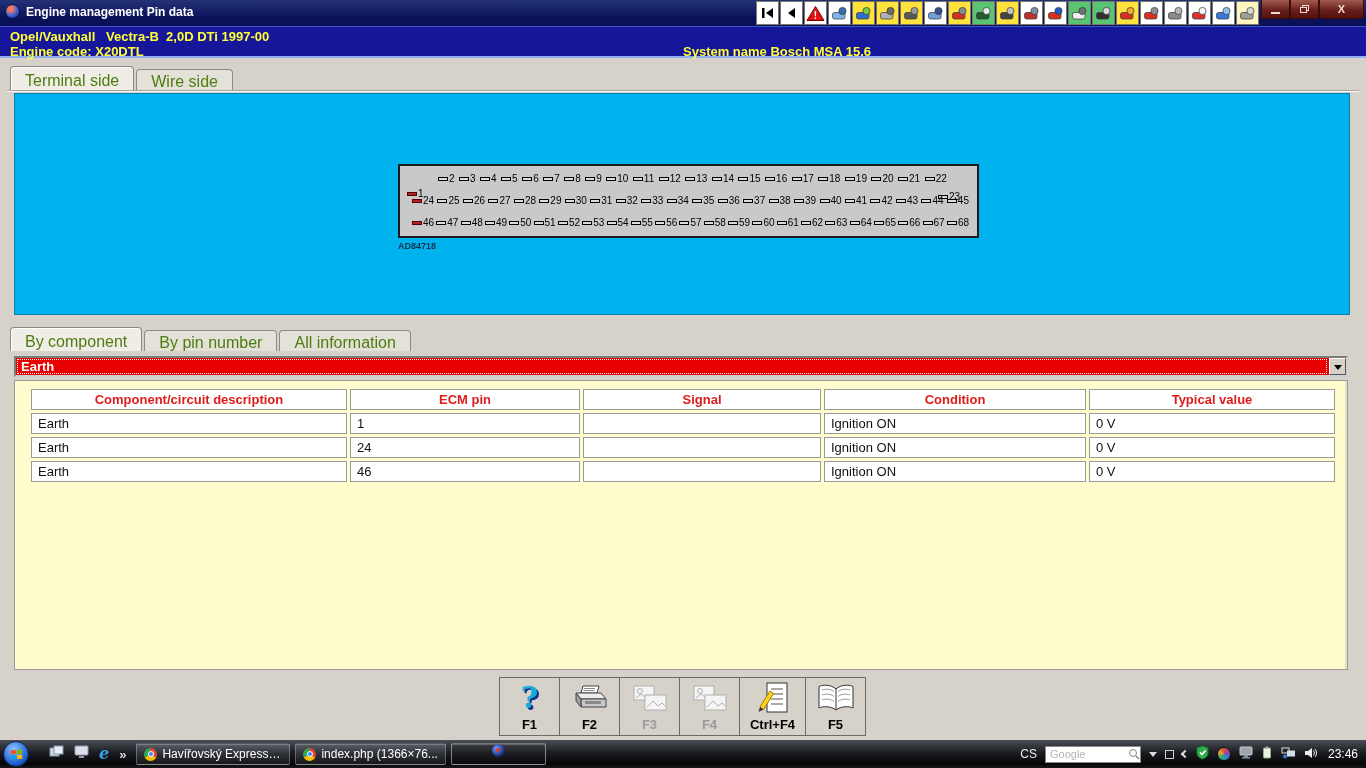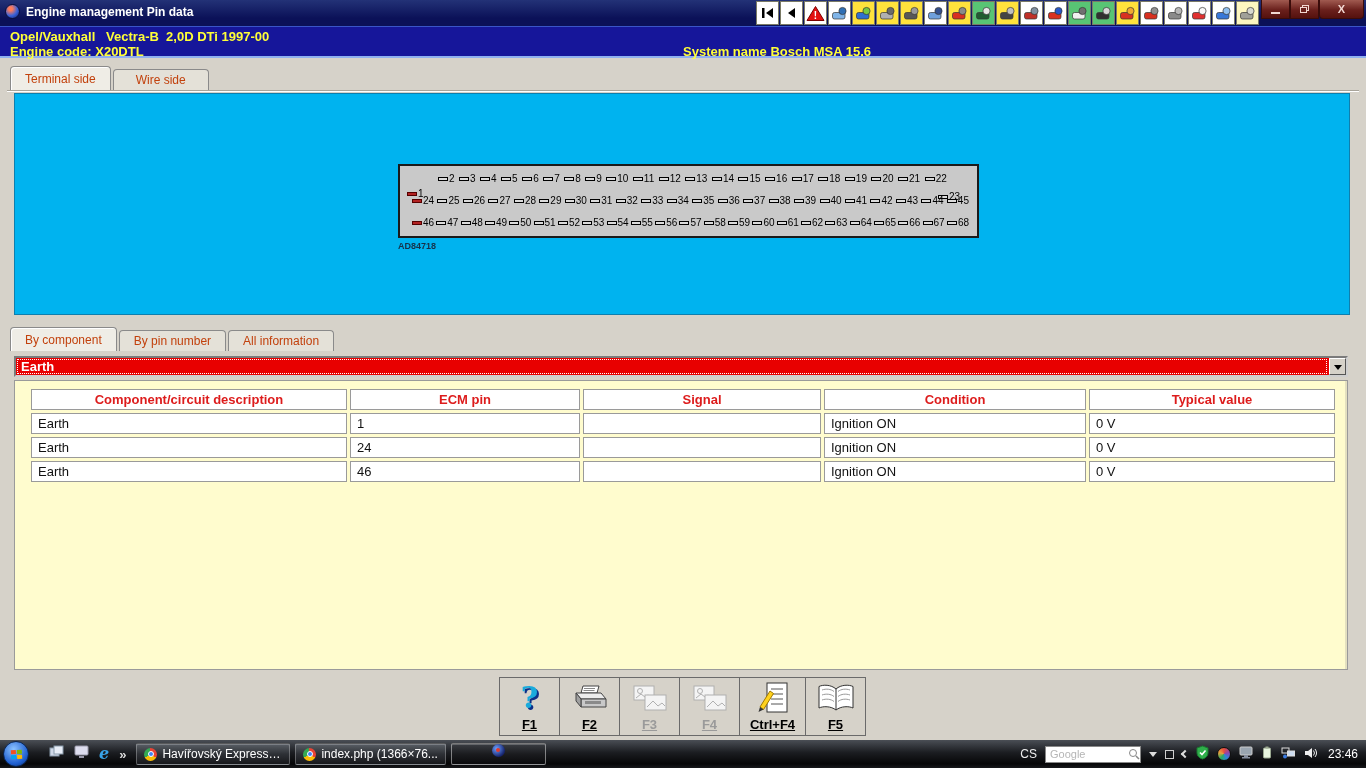--- a/index.html
+++ b/index.html
@@ -33,21 +33,21 @@
   #header div { position:absolute; color:#ffff38; font-size:13px; font-weight:bold; white-space:pre; }
   #header-line1 { left:10px; top:2px; }
   #header-line2 { left:10px; top:17px; }
   #header-system { left:683px; top:17px; }
 
   
   .tabrow { position:absolute; display:flex; align-items:flex-end; gap:2px; }
   #tabs1 { left:10px; top:66px; }
   #tabs2 { left:10px; top:327px; }
   .tab { background:#e4e1d8; border:1px solid #8a8a8a; border-bottom:none; border-radius:4px 4px 0 0;
-    padding:3px 14px 4px 14px; font-size:12px; color:#c2410c; height:21px; }
+    padding:3px 14px 4px 14px; font-size:16px; color:#4d7c0f; height:21px; }
   .tab.active { background:#efede6; height:24px; padding-top:5px; box-shadow:inset 1px 1px 0 #fff; }
   #tabs1 .tab { min-width:96px; text-align:center; }
   #tabs1-underline { position:absolute; left:7px; top:90px; width:1352px; height:1px; background:#a8a49a; box-shadow:0 1px 0 #fff; }
 
   
   #cyan-panel { position:absolute; left:14px; top:93px; width:1336px; height:222px;
     background:#00b3ef; border:1px solid #0e7fae; }
   #connector-box { position:absolute; left:383px; top:70px; width:581px; height:74px;
     background:#c9c9c9; border:2px solid #1a1a1a; }
   .pin-row { position:absolute; display:flex; justify-content:space-between; }
@@ -84,21 +84,21 @@
   #pin-table th:nth-child(3), #pin-table td:nth-child(3) { width:238px; }
   #pin-table th:nth-child(4), #pin-table td:nth-child(4) { width:262px; }
   #pin-table th:nth-child(5), #pin-table td:nth-child(5) { width:246px; }
 
   
   #fkeys { position:absolute; top:677px; left:50%; transform:translateX(-50%); display:flex; }
   .fkey { width:61px; height:59px; border:1px solid #6a6a6a; margin-left:-1px; background:#d6d2c9;
     display:flex; flex-direction:column; align-items:center; }
   .fkey.wide { width:67px; }
   .fkey-icon { flex:1; display:flex; align-items:center; justify-content:center; }
-  .fkey-label { font-size:13px; font-weight:bold; color:#000; margin-bottom:3px;text-decoration:underline; }
+  .fkey-label { font-size:13px; font-weight:bold; color:#000; margin-bottom:3px; }
   .fkey.disabled .fkey-label { color:#9a9a9a; }
   .qmark { font-family:"DejaVu Serif", serif; font-size:30px; font-weight:bold; color:#19aadc; text-shadow:2px 2px 0 #0c2f88; }
 
   
   #taskbar { position:absolute; left:0; top:740px; width:1366px; height:28px;
     background:linear-gradient(#4a4e55,#1b1d21 45%,#060607 85%,#17181b); display:flex; align-items:center; }
   #start-orb { width:26px; height:26px; border-radius:50%; margin:0 6px 0 3px;
     background:radial-gradient(circle at 40% 30%, #8cc2ff, #1f5fd0 65%, #0a2a66); border:1px solid #0a244f;
     display:flex; align-items:center; justify-content:center; }
   #start-flag { display:grid; grid-template-columns:5px 5px; grid-template-rows:4px 4px; gap:1px; transform:rotate(-3deg); }

